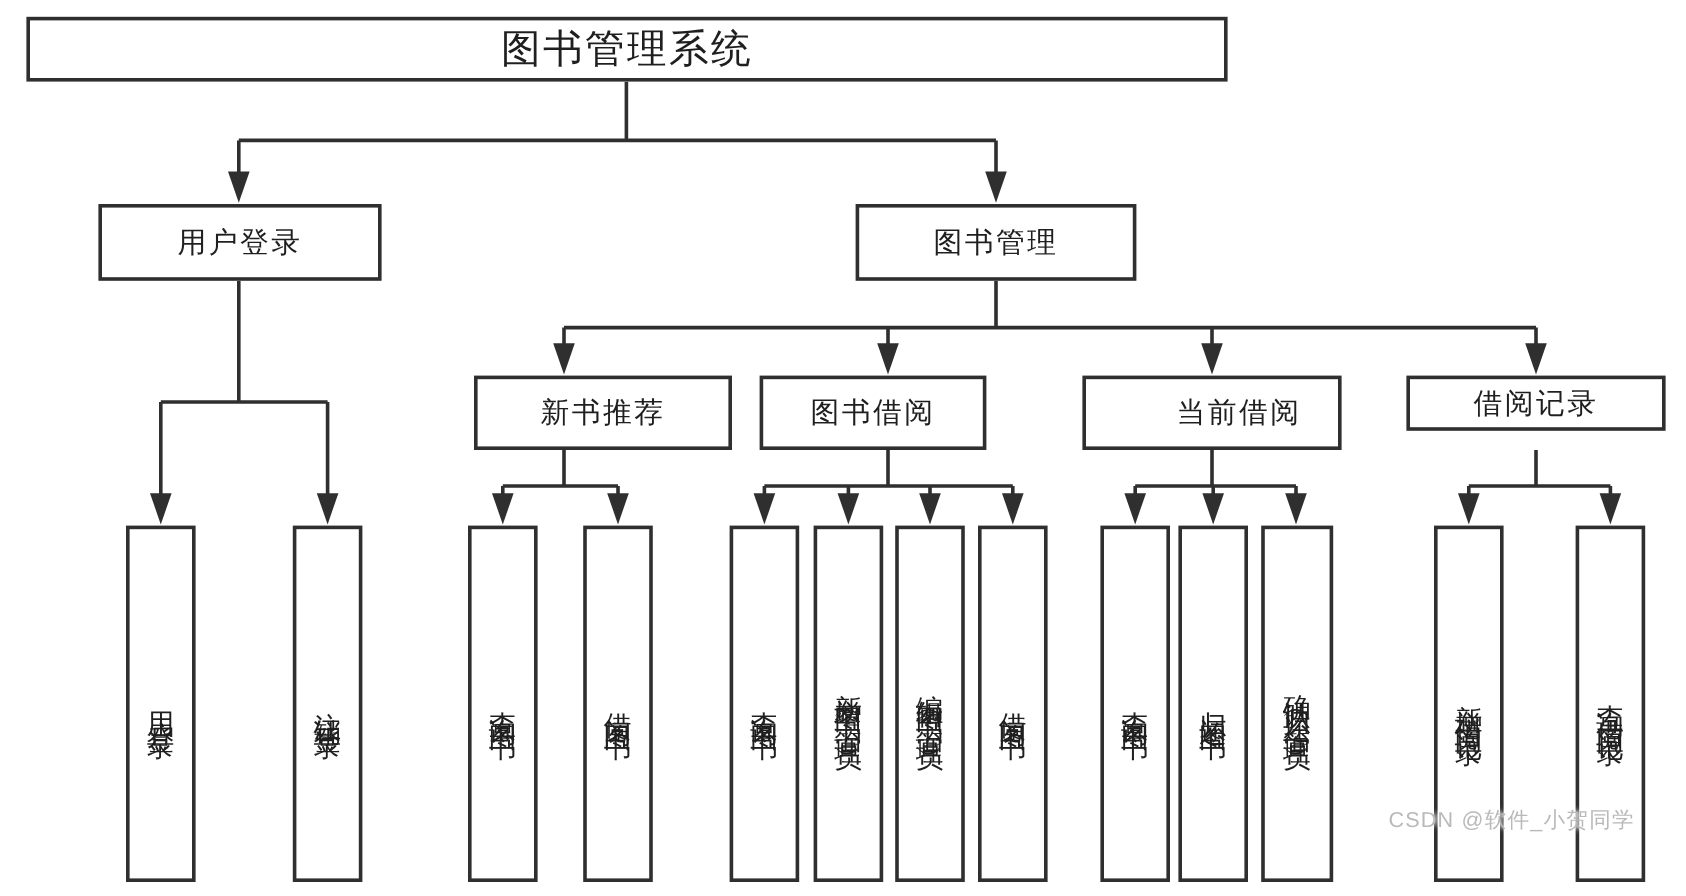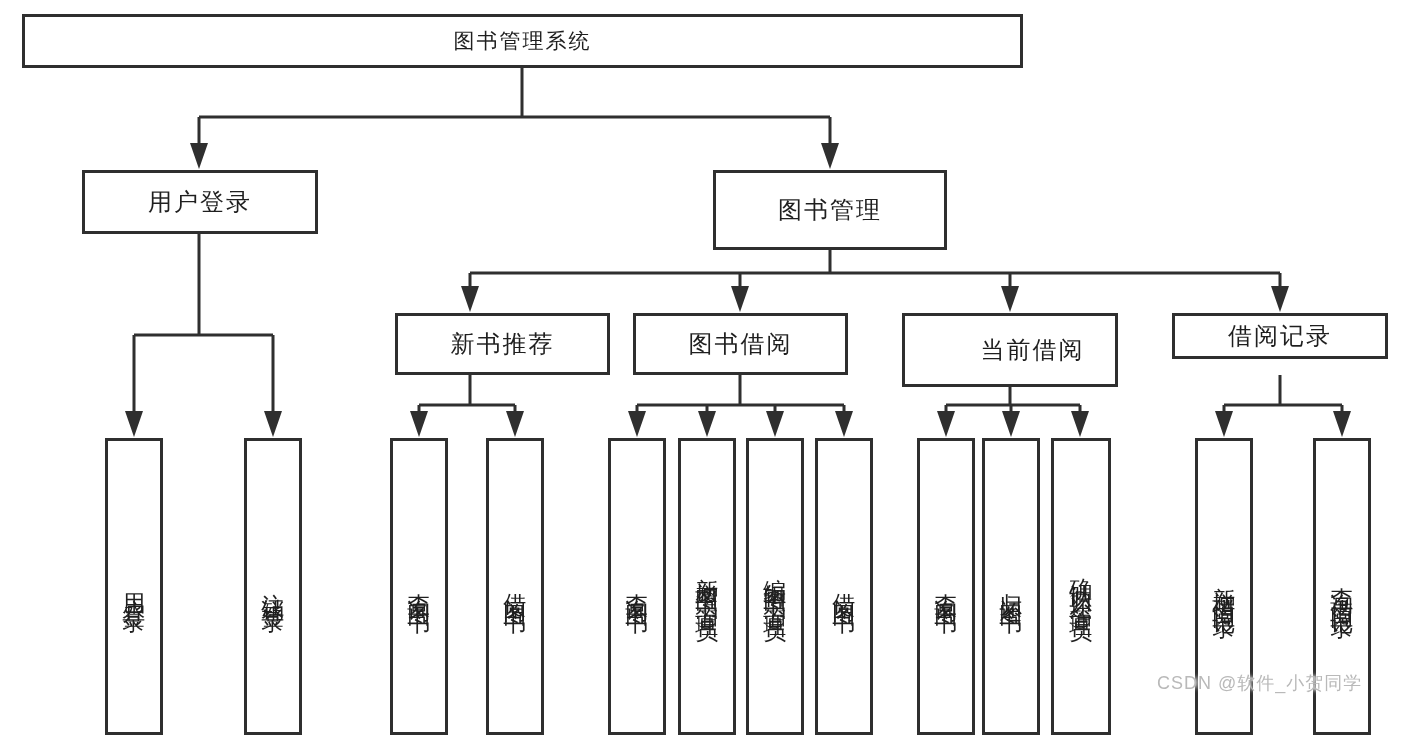--- a/index.html
+++ b/index.html
@@ -7,21 +7,21 @@
     position:relative; width:1405px; height:747px; background:#ffffff;
     font-family:"Liberation Sans","DejaVu Sans",sans-serif; overflow:hidden;
   }
   .connectors { position:absolute; left:0; top:0; width:1405px; height:747px; pointer-events:none; }
   .node {
     position:absolute; box-sizing:border-box; border:3px solid #2f2f2f;
     background:#ffffff; display:flex; align-items:center; justify-content:center;
     color:#1f1f1f;
   }
   .hnode  { font-size:24px; letter-spacing:2px; }
-  .root-node { font-size:21px; }
+  .root-node { font-size:33px; }
   .leaf   { top:438px; width:58px; height:297px; font-size:23px; }
   .vtext  {
     writing-mode:vertical-rl; text-orientation:mixed;
     line-height:1.15; letter-spacing:6px;
   }
   .watermark {
     position:absolute; left:1157px; top:671px; z-index:5;
     font-size:18px; letter-spacing:1px; color:#b9b9b9;
     text-shadow:0 0 3px #ffffff, 0 0 5px #ffffff;
     white-space:nowrap;
@@ -65,31 +65,31 @@
     </g>
   </svg>
 
   <div class="node hnode root-node" style="left:22px; top:14px; width:1001px; height:54px;">
     <span>图书管理系统</span>
   </div>
 
   <div class="node hnode" style="left:82px; top:170px; width:236px; height:64px;">
     <span>用户登录</span>
   </div>
-  <div class="node hnode" style="left:713px; top:170px; width:234px; height:80px;">
+  <div class="node hnode" style="left:713px; top:170px; width:234px; height:64px;">
     <span>图书管理</span>
   </div>
 
   <div class="node hnode" style="left:363px; top:313px; width:215px; height:62px;margin-left:32px;">
     <span>新书推荐</span>
   </div>
-  <div class="node hnode" style="left:633px; top:313px; width:215px; height:62px;">
+  <div class="node hnode" style="left:633px; top:313px; width:189px; height:62px;">
     <span>图书借阅</span>
   </div>
-  <div class="node hnode" style="left:902px; top:313px; width:216px; height:74px;padding-left:45px;">
+  <div class="node hnode" style="left:902px; top:313px; width:216px; height:62px;padding-left:45px;">
     <span>当前借阅</span>
   </div>
   <div class="node hnode" style="left:1172px; top:313px; width:216px; height:46px;">
     <span>借阅记录</span>
   </div>
 
   <div class="node leaf" style="left:105px;">
     <span class="vtext">用户登录</span>
   </div>
   <div class="node leaf" style="left:244px;">

